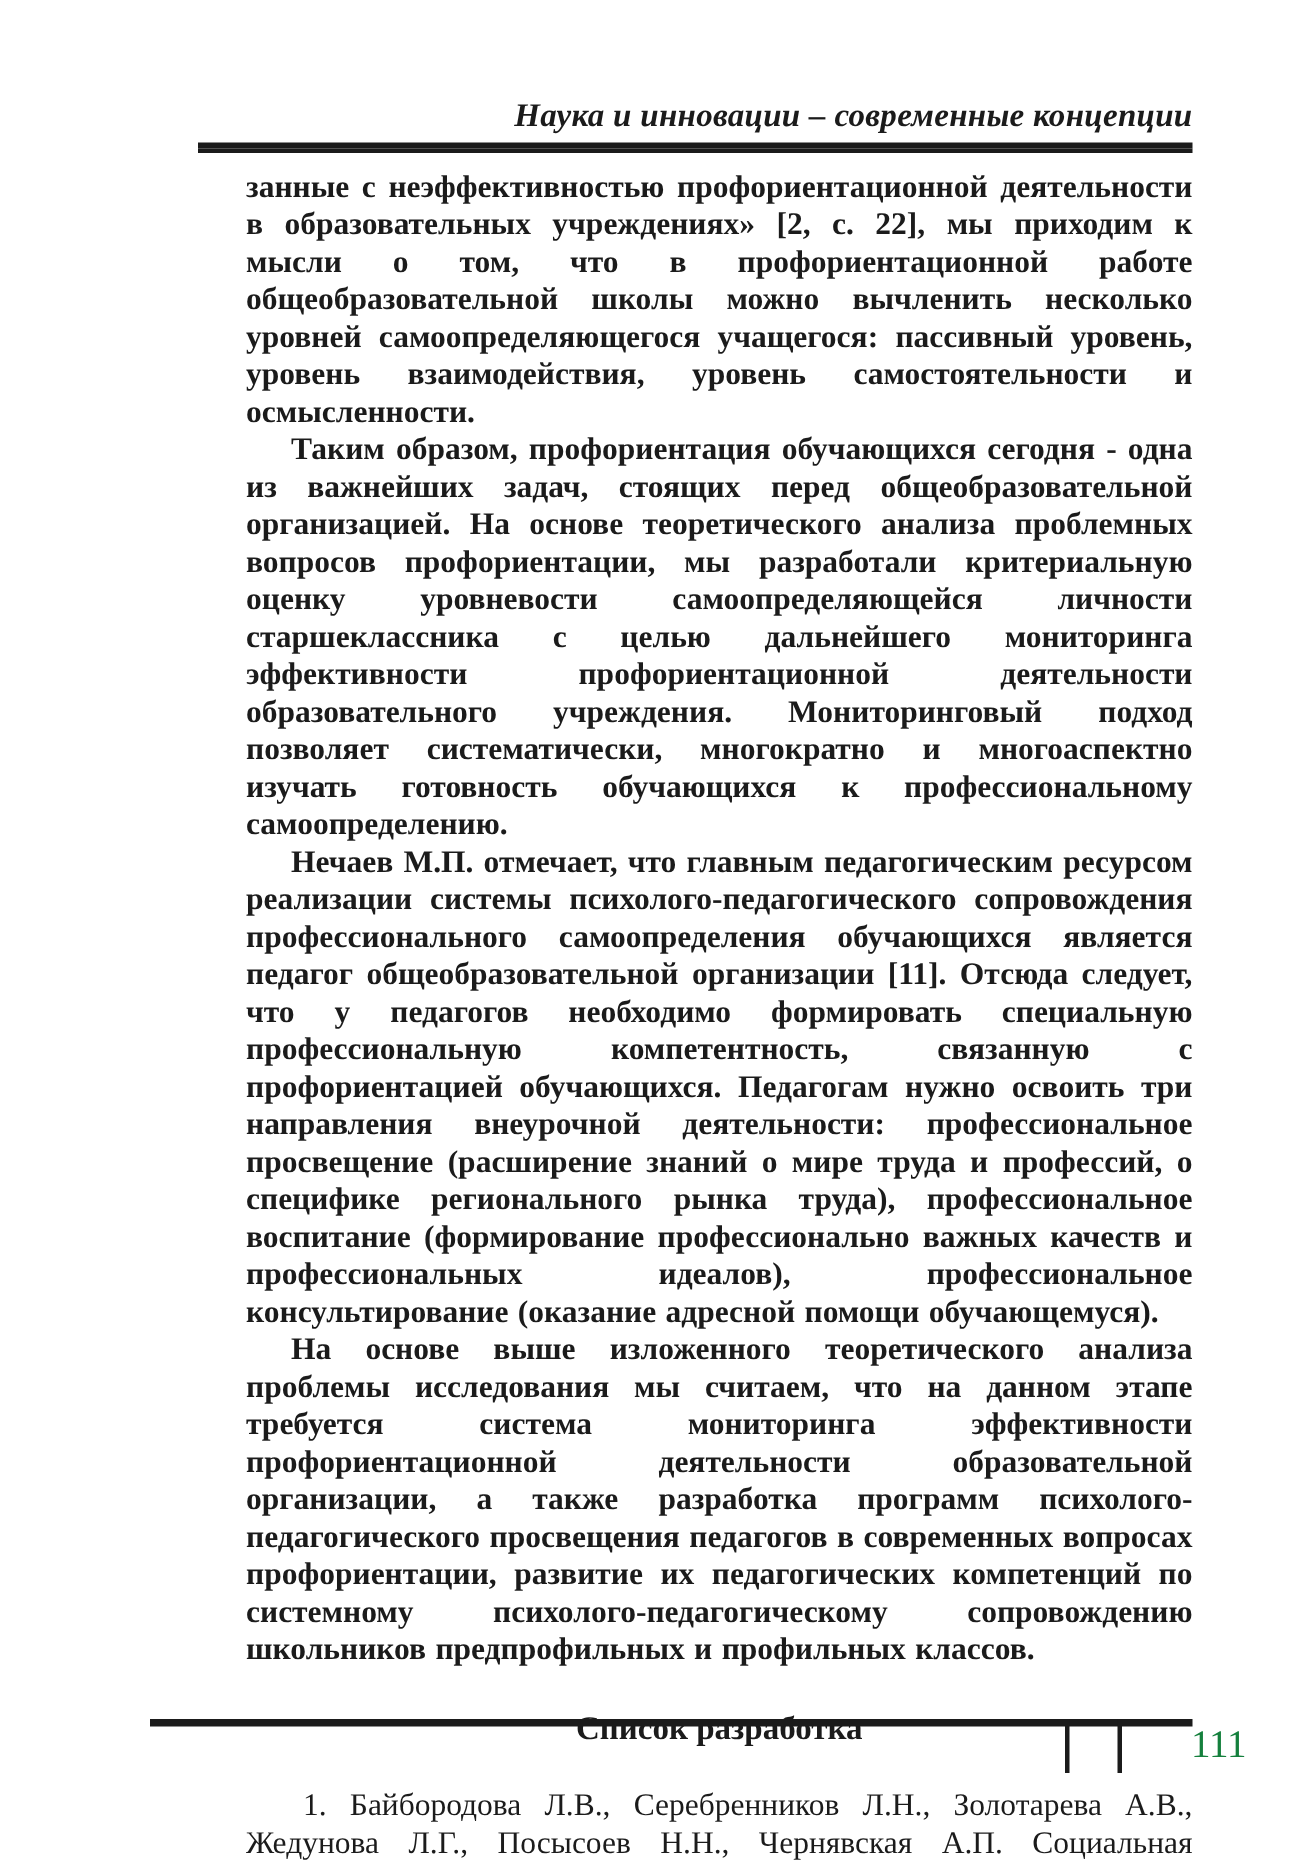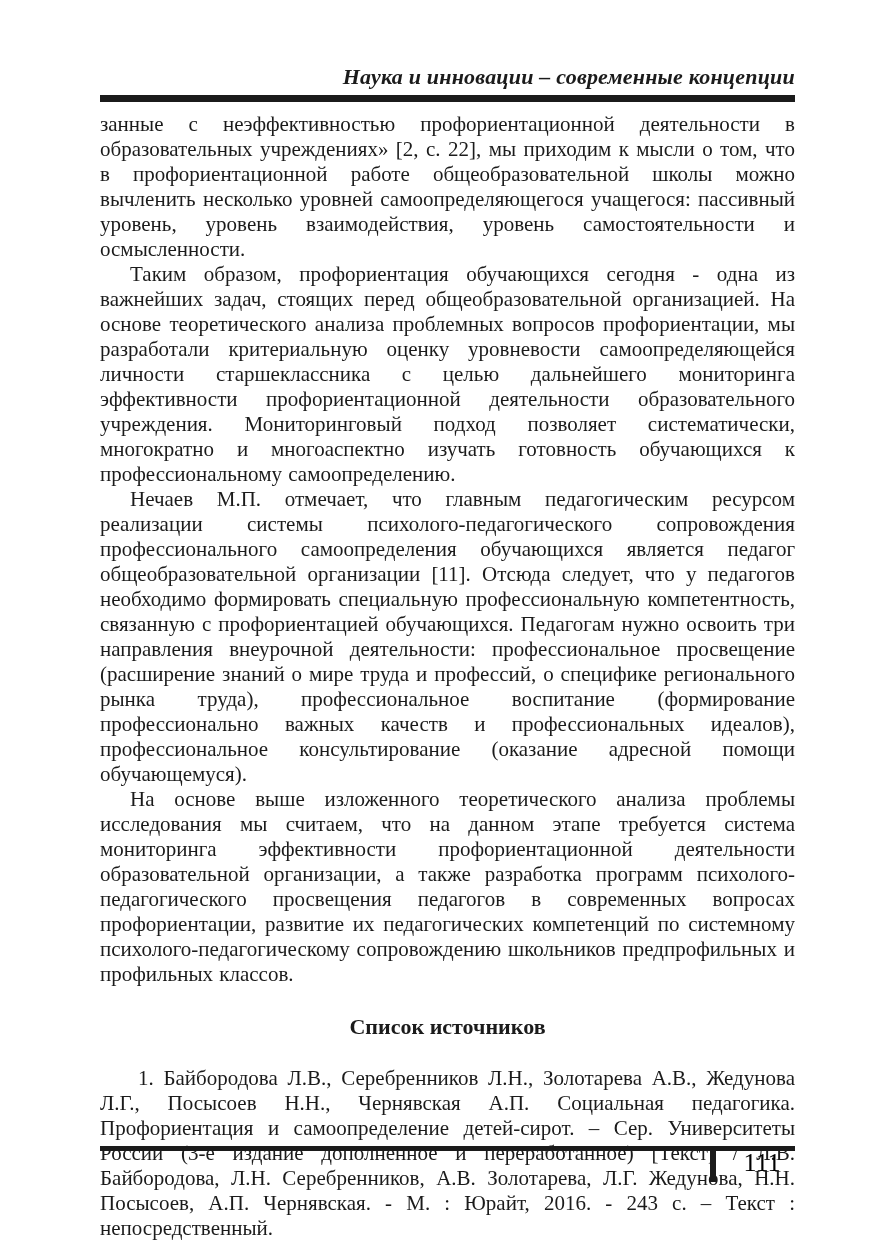--- a/index.html
+++ b/index.html
@@ -1,15 +1,15 @@
 <!DOCTYPE html>
 <html><head>
 <meta charset="utf-8">
 <style>
-  * { box-sizing: border-box; }
+  * { box-sizing: border-box; padding-left: 32px; }
   html, body { margin: 0; padding: 0; }
   body {
     width: 874px; height: 1240px;
     background: #ffffff;
     font-family: "Liberation Serif", serif;
   }
   .page {
     position: relative;
     width: 874px; height: 1240px;
     background: #ffffff;
@@ -36,20 +36,21 @@
     border-bottom: 3px solid #1b1b1b;
     margin-bottom: 10px;
   }
   .para {
     margin: 0;
     font-size: 21px;
     line-height: 25px;
     text-align: justify;
     text-indent: 30px;
     word-spacing: 1px;
+    font-weight: bold;
   }
   .para.continued { text-indent: 0; }
   .sources-heading {
     margin: 27px 0 26px 0;
     text-align: center;
     font-size: 22px;
     font-weight: bold;
     line-height: 26px;
   }
   .reference {
@@ -68,26 +69,26 @@
   }
   .pn-bars {
     position: absolute;
     left: 710px; top: 1146px;
     width: 2px; height: 36px;
     border-left: 3px solid #1b1b1b;
     border-right: 3px solid #1b1b1b;
   }
   .page-number {
     position: absolute;
-    left: 732px; top: 1148px;
+    left: 762px; top: 1148px;
     width: 60px;
     font-size: 26px;
     line-height: 30px;
     text-align: center;
-    color: #000000;
+    color: #15803d;
   }
 </style>
 </head>
 <body>
 
 <div class="page">
 
   <div class="content">
 
     <div class="header-title">Наука и инновации – современные концепции</div>
@@ -95,21 +96,21 @@
     <div class="header-rule"></div>
 
     <p class="para continued">занные с неэффективностью профориентационной деятельности в образовательных учреждениях» [2, с. 22], мы приходим к мысли о том, что в профориентационной работе общеобразовательной школы можно вычленить несколько уровней самоопределяющегося учащегося: пассивный уровень, уровень взаимодействия, уровень самостоятельности и осмысленности.</p>
 
     <p class="para">Таким образом, профориентация обучающихся сегодня - одна из важнейших задач, стоящих перед общеобразовательной организацией. На основе теоретического анализа проблемных вопросов профориентации, мы разработали критериальную оценку уровневости самоопределяющейся личности старшеклассника с целью дальнейшего мониторинга эффективности профориентационной деятельности образовательного учреждения. Мониторинговый подход позволяет систематически, многократно и многоаспектно изучать готовность обучающихся к профессиональному самоопределению.</p>
 
     <p class="para">Нечаев М.П. отмечает, что главным педагогическим ресурсом реализации системы психолого-педагогического сопровождения профессионального самоопределения обучающихся является педагог общеобразовательной организации [11]. Отсюда следует, что у педагогов необходимо формировать специальную профессиональную компетентность, связанную с профориентацией обучающихся. Педагогам нужно освоить три направления внеурочной деятельности: профессиональное просвещение (расширение знаний о мире труда и профессий, о специфике регионального рынка труда), профессиональное воспитание (формирование профессионально важных качеств и профессиональных идеалов), профессиональное консультирование (оказание адресной помощи обучающемуся).</p>
 
     <p class="para">На основе выше изложенного теоретического анализа проблемы исследования мы считаем, что на данном этапе требуется система мониторинга эффективности профориентационной деятельности образовательной организации, а также разработка программ психолого-педагогического просвещения педагогов в современных вопросах профориентации, развитие их педагогических компетенций по системному психолого-педагогическому сопровождению школьников предпрофильных и профильных классов.</p>
 
-    <h2 class="sources-heading">Список источников</h2>
+    <h2 class="sources-heading">Список разработка</h2>
 
     <p class="reference">1. Байбородова Л.В., Серебренников Л.Н., Золотарева А.В., Жедунова Л.Г., Посысоев Н.Н., Чернявская А.П. Социальная педагогика. Профориентация и самоопределение детей-сирот. – Сер. Университеты России (3-е издание дополненное и переработанное) [Текст] / Л.В. Байбородова, Л.Н. Серебренников, А.В. Золотарева, Л.Г. Жедунова, Н.Н. Посысоев, А.П. Чернявская. - М. : Юрайт, 2016. - 243 с. – Текст : непосредственный.</p>
 
   </div>
 
   <div class="footer-rule"></div>
 
   <div class="pn-bars"></div>
 
   <div class="page-number">111</div>

